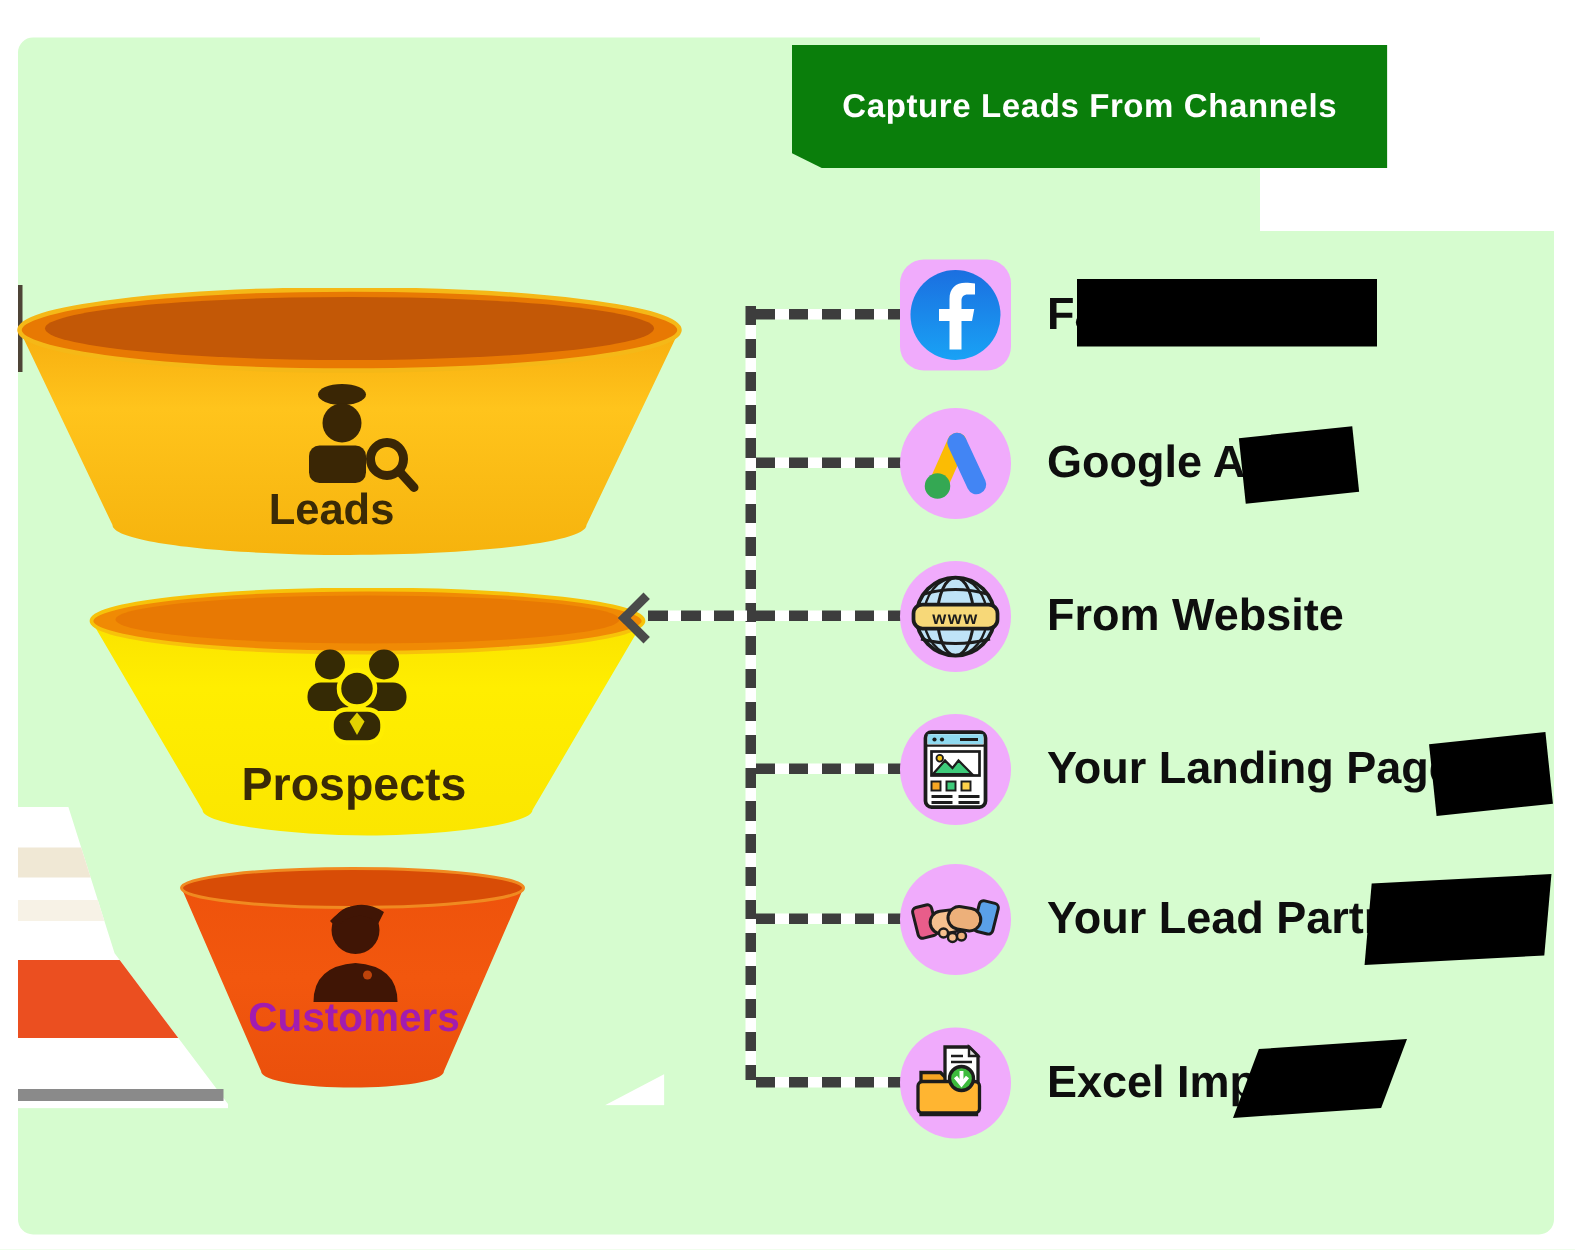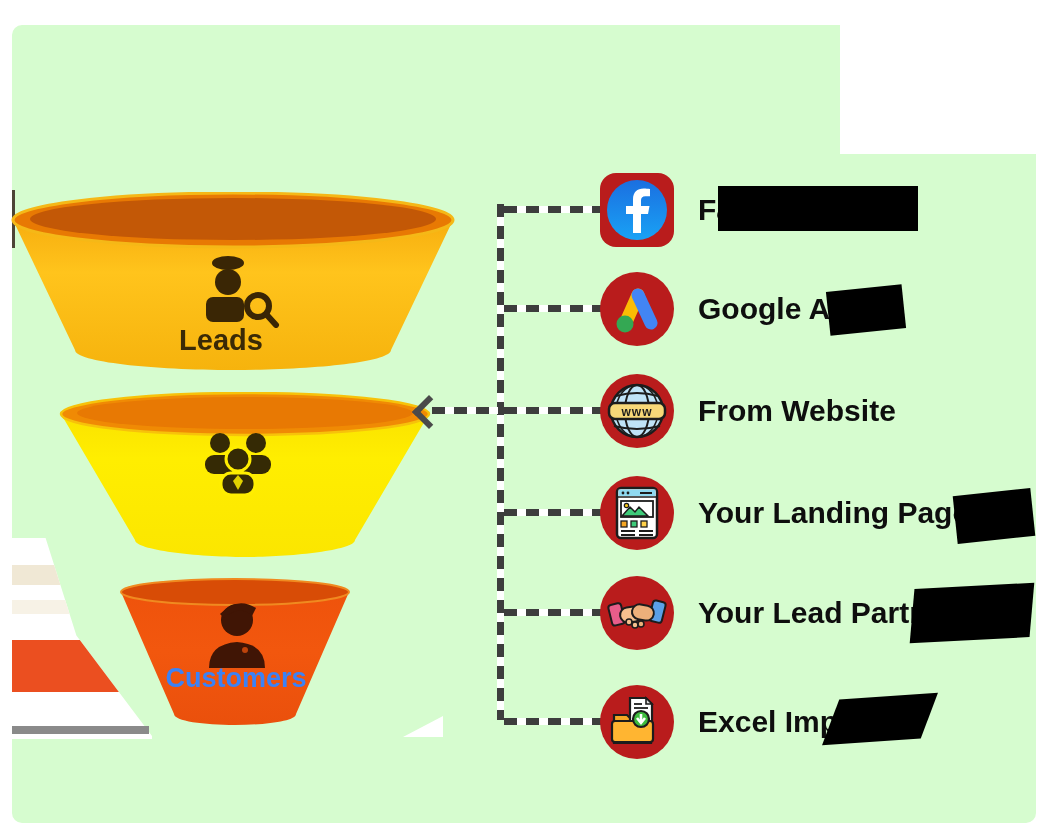--- a/index.html
+++ b/index.html
@@ -20,21 +20,21 @@
   
   .vdash{left:497px;top:204px;width:7px;height:516px;
          background:repeating-linear-gradient(180deg,#3d3d3d 0 13px,#ffffff 13px 22px);}
   .hdash{height:7px;background:repeating-linear-gradient(90deg,#3d3d3d 0 13px,#ffffff 13px 22px);}
   .branch{left:504px;width:120px;}
   .arrow-shaft{left:432px;top:407px;width:66px;}
   .arrowhead{left:417px;top:400px;width:18px;height:18px;border-left:6px solid #4a4a4a;border-bottom:6px solid #4a4a4a;transform:rotate(45deg);}
 
   
   .row{left:600px;width:450px;height:80px;display:flex;align-items:center;}
-  .chip{width:74px;height:74px;border-radius:50%;background:#b91c1c;display:flex;align-items:center;justify-content:center;flex:0 0 74px;margin-right:24px;}
+  .chip{width:74px;height:74px;border-radius:50%;background:#f0abfc;display:flex;align-items:center;justify-content:center;flex:0 0 74px;margin-right:24px;}
   .chip.square{border-radius:16px;}
   .row .lbl{font-size:30px;font-weight:bold;color:#0e0e0e;white-space:nowrap;position:relative;z-index:1;}
   .blob{position:absolute;background:#000;z-index:2;}
   .b1{left:118px;top:16px;width:200px;height:45px;}
   .b2{left:228px;top:19px;width:76px;height:44px;transform:rotate(-6deg);}
   .b4{left:355px;top:19px;width:78px;height:48px;transform:rotate(-6deg);}
   .b5{left:312px;top:13px;width:120px;height:54px;transform:rotate(-3deg) skewX(-8deg);}
   .b6{left:232px;top:14px;width:96px;height:46px;transform:skewX(-24deg) rotate(-4deg);}
 
   
@@ -61,20 +61,23 @@
 
   <div class="abs wedge">
     <div class="stripe s-beige"></div>
     <div class="stripe s-beige2"></div>
     <div class="stripe s-orange"></div>
   </div>
   <div class="abs graybar"></div>
   <div class="abs dark-line"></div>
   <div class="abs white-tri"></div>
 
+  <div class="abs banner">
+    <span>Capture Leads From Channels</span>
+  </div>
 
   <svg class="abs" style="left:8px;top:192px;" width="450" height="185" viewBox="0 0 450 185">
     <defs>
       <linearGradient id="g1" x1="0" y1="0" x2="0" y2="1">
         <stop offset="0" stop-color="#f3a208"></stop>
           <stop offset="0.45" stop-color="#ffc41c"></stop>
           <stop offset="1" stop-color="#f6b30d"></stop>
       </linearGradient>
     </defs>
     <path d="M5,28 C5,13 103,1 225,1 C347,1 445,13 445,28 L383,158 C383,170 305,178 225,178 C145,178 67,170 67,158 Z" fill="url(#g1)"></path>
@@ -108,41 +111,42 @@
     <g fill="#352a05">
       <circle cx="24" cy="15" r="10"></circle>
         <rect x="9" y="27" w="30" width="30" height="19" rx="9"></rect>
       <circle cx="60" cy="15" r="10"></circle>
         <rect x="45" y="27" width="30" height="19" rx="9"></rect>
     </g>
     <circle cx="42" cy="31" r="12" fill="#352a05" stroke="#ffee00" stroke-width="3"></circle>
     <rect x="25" y="45" width="34" height="22" rx="10" fill="#352a05" stroke="#ffee00" stroke-width="3"></rect>
     <path d="M42,47 l5,6 -5,9 -5,-9 Z" fill="#ffee00" opacity="0.85"></path>
   </svg>
+  <div class="abs stage-label" style="left:236px;top:505px;font-size:31px;">Prospects</div>
 
   <svg class="abs" style="left:118px;top:578px;" width="235" height="150" viewBox="0 0 235 150">
     <defs>
       <linearGradient id="g3" x1="0" y1="0" x2="0" y2="1">
         <stop offset="0" stop-color="#ee520b"></stop>
           <stop offset="0.5" stop-color="#f2570e"></stop>
           <stop offset="1" stop-color="#ea500c"></stop>
       </linearGradient>
     </defs>
     <path d="M3,14 C3,6 54,1 117,1 C180,1 231,6 231,14 L178,136 C178,143 148,147 117,147 C86,147 56,143 56,136 Z" fill="url(#g3)"></path>
     <ellipse cx="117" cy="14" rx="114" ry="13" fill="#d84c06" stroke="#f08a20" stroke-width="2"></ellipse>
   </svg>
   <svg class="abs" style="left:204px;top:596px;" width="66" height="74" viewBox="0 0 66 74">
     <g fill="#401505">
       <circle cx="33" cy="24" r="16"></circle>
       <path d="M16,18 Q33,0 52,12 L48,20 Q36,8 20,22 Z"></path>
       <path d="M5,72 Q5,48 33,46 Q61,48 61,72 Z"></path>
     </g>
     <circle cx="41" cy="54" r="3" fill="#f2570e" opacity="0.7"></circle>
   </svg>
-  <div class="abs stage-label" style="left:236px;top:663px;font-size:27px;color:#3b82f6;">Customers</div>
+  <div class="abs stage-label" style="left:236px;top:663px;font-size:27px;color:#a21caf;">Customers</div>
 
   <div class="abs vdash"></div>
   <div class="abs hdash branch" style="top:206px;"></div>
   <div class="abs hdash branch" style="top:305px;"></div>
   <div class="abs hdash branch" style="top:407px;"></div>
   <div class="abs hdash branch" style="top:509px;"></div>
   <div class="abs hdash branch" style="top:609px;"></div>
   <div class="abs hdash branch" style="top:718px;"></div>
   <div class="abs hdash arrow-shaft"></div>
   <div class="abs arrowhead"></div>

